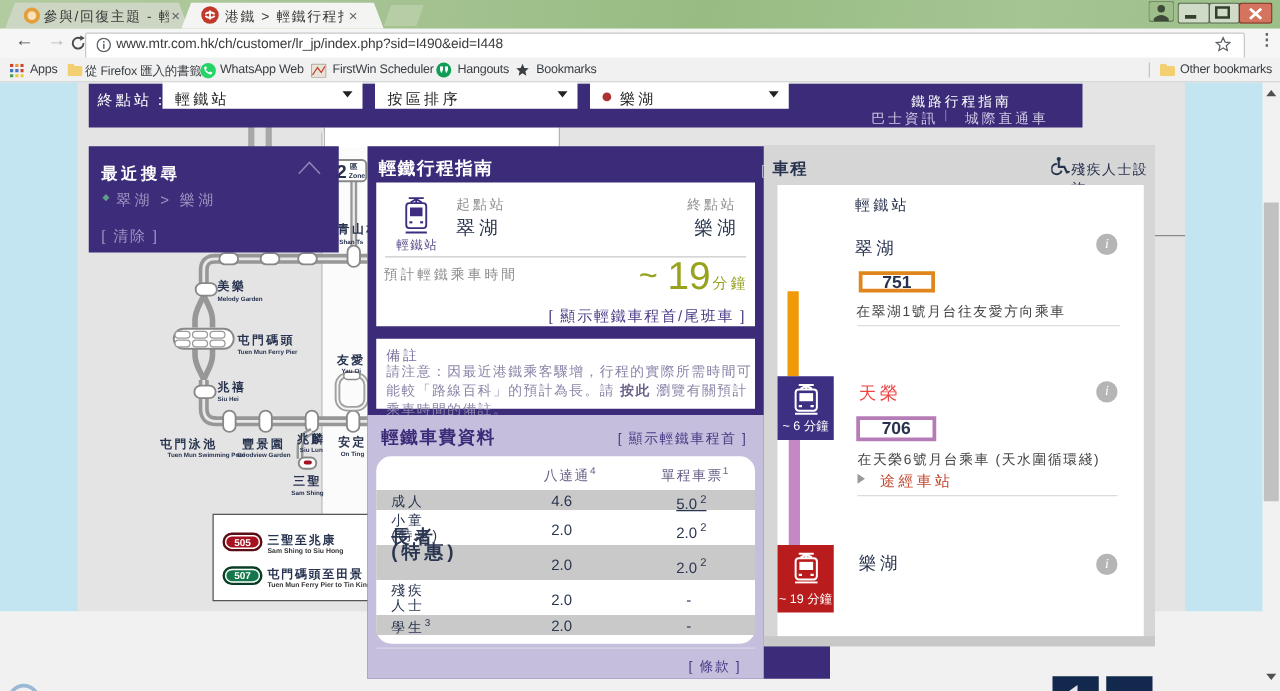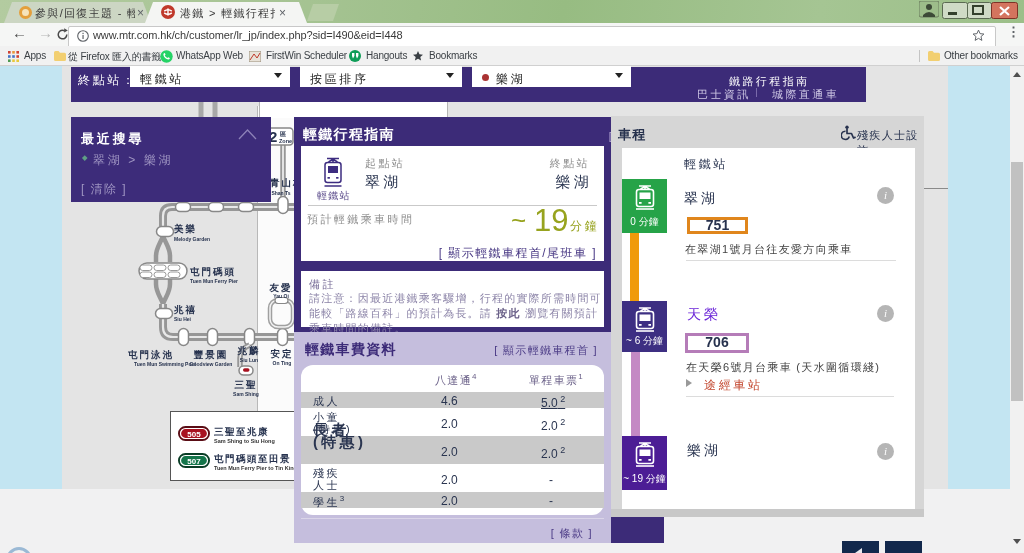--- a/index.html
+++ b/index.html
@@ -349,60 +349,47 @@
         <path d="M6,4 L6,8.5 L10.5,8.5 L12.5,13 L14,12.4" stroke="#27324e" stroke-width="1.7" fill="none" stroke-linecap="round" stroke-linejoin="round"></path>
         <path d="M8.3,11.5 A4.1,4.1 0 1 1 4.5,6.2" stroke="#27324e" stroke-width="1.5" fill="none"></path>
       </svg>
     <span class="ab cjs" style="left:246px;top:12px;font-size:11px;color:#27324e;">殘疾人士設施</span>
     <div class="ab" id="rcard">
       <span class="ab cj" style="left:62px;top:8px;font-size:12px;color:#27324e;">輕鐵站</span>
       <span class="ab cj" style="left:62px;top:42px;font-size:14px;color:#27324e;">翠湖</span>
       <div class="badge" style="left:65px;top:69px;width:61px;height:17px;border:3.5px solid #e0861c;line-height:10px;font-size:14px;">751</div>
       <span class="ab cjs" style="left:63px;top:94px;font-size:11px;color:#444;">在翠湖1號月台往友愛方向乘車</span>
       <div class="divi" style="left:64px;top:112px;width:210px;"></div>
-      <span class="ab cj" style="left:65px;top:158px;font-size:14px;color:#6d28d9;text-align:right;">天榮</span>
+      <span class="ab cj" style="left:65px;top:158px;font-size:14px;color:#ef4444;text-align:right;">天榮</span>
       <div class="badge" style="left:63px;top:185px;width:64px;height:20px;border:3.5px solid #b57cb8;line-height:13px;font-size:14px;">706</div>
       <span class="ab cjs" style="left:64px;top:212px;font-size:11px;color:#444;">在天榮6號月台乘車 (天水圍循環綫)</span>
       <span class="ab" style="left:64px;top:231px;width:0;height:0;border-top:4px solid transparent;border-bottom:4px solid transparent;border-left:6px solid #999;"></span>
       <span class="ab cj" style="left:82px;top:229px;font-size:12px;color:#c3472f;">途經車站</span>
       <div class="divi" style="left:64px;top:248px;width:208px;"></div>
       <span class="ab cj" style="left:65px;top:294px;font-size:14px;color:#27324e;">樂湖</span>
       <span class="inf" style="left:255px;top:39px;">i</span>
       <span class="inf" style="left:255px;top:157px;">i</span>
       <span class="inf" style="left:255px;top:295px;">i</span>
     </div>
     <div class="ab" style="left:19px;top:117px;width:9px;height:68px;background:#f09a0a;"></div>
     <div class="ab" style="left:20px;top:236px;width:9px;height:84px;background:#c489c4;"></div>
-    <div class="sq" style="top:63px;height:54px;background:#26a348;">
-      <svg style="margin-top:5px;" width="24" height="26" viewBox="0 0 24 26">
-          <g stroke="#fff" fill="none" stroke-width="1.6">
-            <path d="M6,2 L18,2 M12,2 L12,5.5 M7.5,5 L12,2.6 M16.5,5 L12,2.6"></path>
-            <rect x="3.5" y="5.5" width="17" height="17" rx="2.5"></rect>
-            <rect x="6.5" y="8.5" width="11" height="6.5" fill="#fff" stroke="none"></rect>
-            <rect x="6" y="18" width="2.6" height="1.8" fill="#fff" stroke="none"></rect>
-            <rect x="15.4" y="18" width="2.6" height="1.8" fill="#fff" stroke="none"></rect>
-            <path d="M3,25 L21,25"></path>
-          </g>
-        </svg>
-      <span class="cap cjs">0 分鐘</span>
-    </div>
     <div class="sq" style="top:185px;height:51px;background:#3d2f82;">
       <svg style="margin-top:5px;" width="24" height="26" viewBox="0 0 24 26">
           <g stroke="#fff" fill="none" stroke-width="1.6">
             <path d="M6,2 L18,2 M12,2 L12,5.5 M7.5,5 L12,2.6 M16.5,5 L12,2.6"></path>
             <rect x="3.5" y="5.5" width="17" height="17" rx="2.5"></rect>
             <rect x="6.5" y="8.5" width="11" height="6.5" fill="#fff" stroke="none"></rect>
             <rect x="6" y="18" width="2.6" height="1.8" fill="#fff" stroke="none"></rect>
             <rect x="15.4" y="18" width="2.6" height="1.8" fill="#fff" stroke="none"></rect>
             <path d="M3,25 L21,25"></path>
           </g>
         </svg>
       <span class="cap cjs">~ 6 分鐘</span>
     </div>
-    <div class="sq" style="top:320px;height:54px;background:#4c1d95;">
+    <div class="sq" style="top:320px;height:54px;background:#b91c1c;">
       <svg style="margin-top:5px;" width="24" height="26" viewBox="0 0 24 26">
           <g stroke="#fff" fill="none" stroke-width="1.6">
             <path d="M6,2 L18,2 M12,2 L12,5.5 M7.5,5 L12,2.6 M16.5,5 L12,2.6"></path>
             <rect x="3.5" y="5.5" width="17" height="17" rx="2.5"></rect>
             <rect x="6.5" y="8.5" width="11" height="6.5" fill="#fff" stroke="none"></rect>
             <rect x="6" y="18" width="2.6" height="1.8" fill="#fff" stroke="none"></rect>
             <rect x="15.4" y="18" width="2.6" height="1.8" fill="#fff" stroke="none"></rect>
             <path d="M3,25 L21,25"></path>
           </g>
         </svg>

